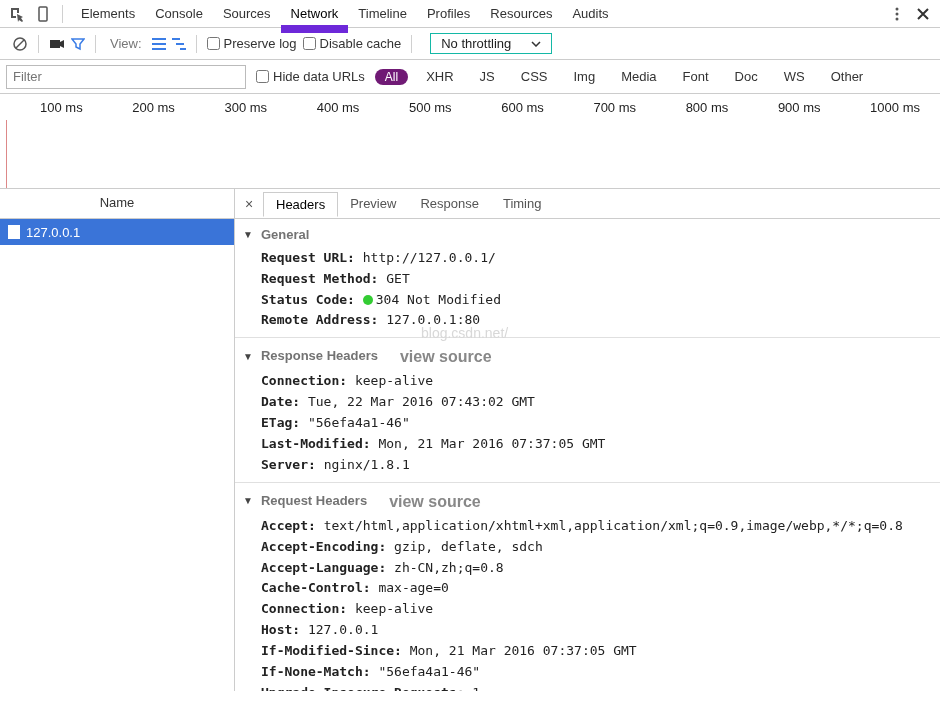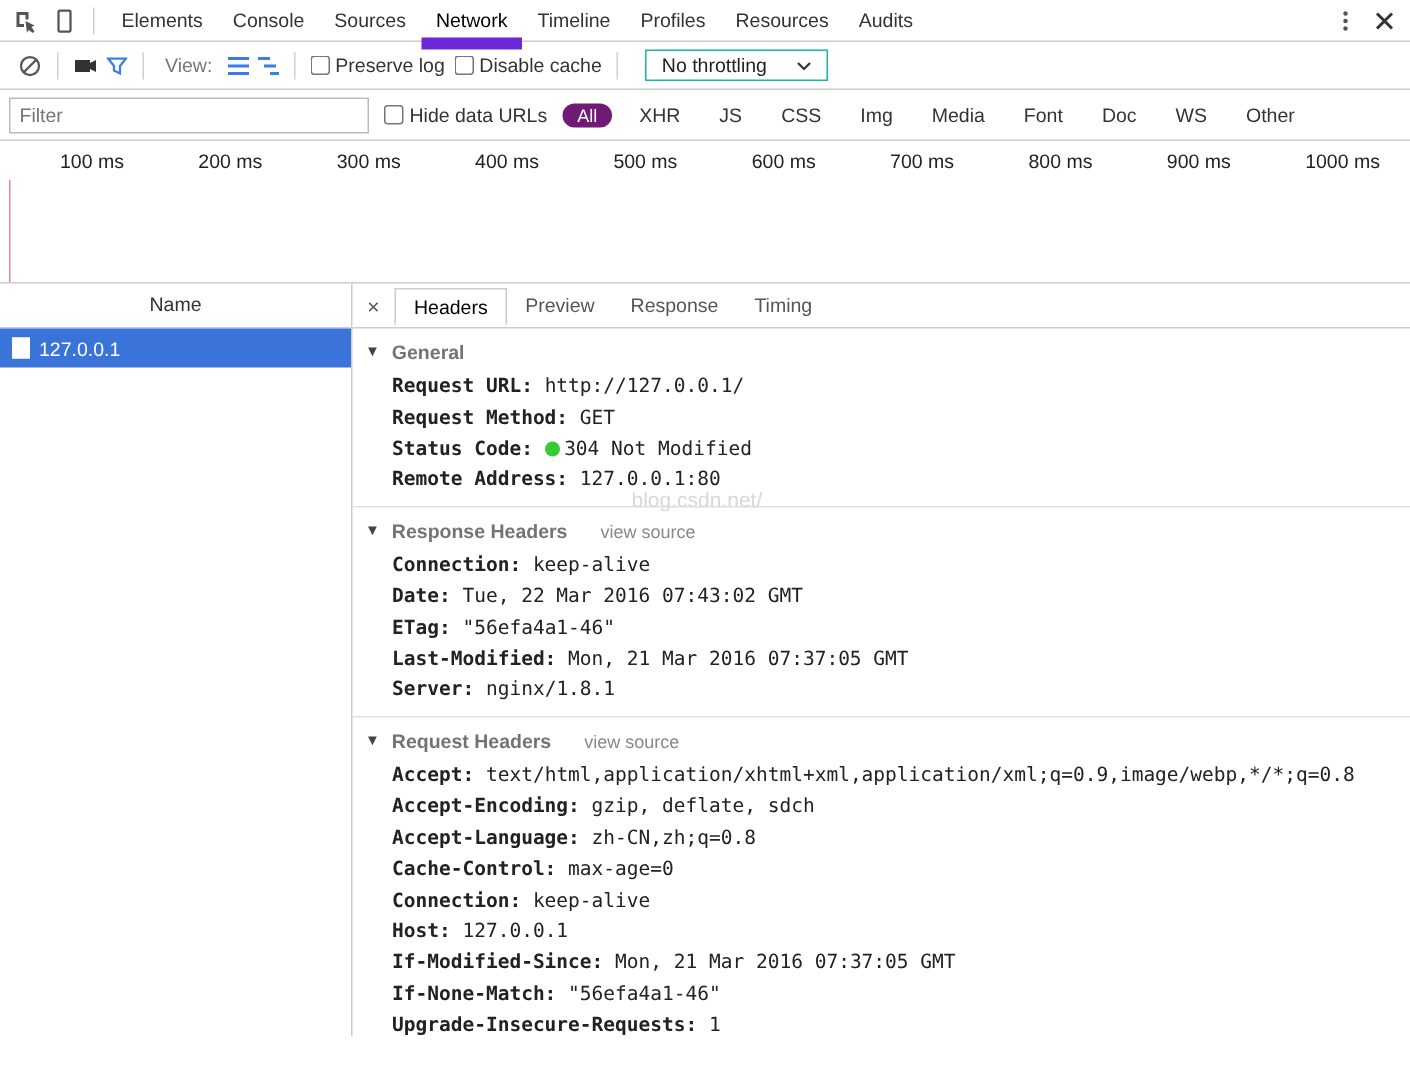--- a/index.html
+++ b/index.html
@@ -36,21 +36,21 @@
 .detail-tabs { display: flex; align-items: center; height: 30px; border-bottom: 1px solid #ccc; }
 .close-x { width: 28px; text-align: center; cursor: pointer; color: #555; font-size: 14px; }
 .dtab { padding: 4px 12px; cursor: pointer; color: #555; }
 .dtab.active { background: #fff; border: 1px solid #ccc; border-bottom: 1px solid #fff; margin-bottom: -1px; color: #000; }
 .detail-body { flex: 1; overflow: auto; font-family: Menlo, Consolas, monospace; font-size: 13px; line-height: 1.45; }
 .section { border-top: 1px solid #e0e0e0; padding: 4px 0 6px 0; }
 .section:first-child { border-top: none; }
 .section-title { display: flex; align-items: center; gap: 8px; padding: 3px 8px; cursor: pointer; font-family: "Helvetica Neue", Arial, sans-serif; }
 .section-title .tri { font-size: 10px; color: #444; }
 .section-title .t { font-weight: 700; color: #737373; }
-.section-title .viewsrc { color: #888; font-weight: 400; font-size: 12px; margin-left: 14px; cursor: pointer; }
+.section-title .viewsrc { color: #888; font-weight: 700; font-size: 16px; margin-left: 14px; cursor: pointer; }
 .kv { padding: 1px 8px 1px 26px; }
 .kv .k { font-weight: 700; color: #222; }
 .kv .v { color: #222; }
 .status-dot { display: inline-block; width: 10px; height: 10px; border-radius: 50%; background: #3c3; vertical-align: middle; margin-right: 3px; }
 .watermark { position: absolute; color: #d8d8d8; font-size: 14px; pointer-events: none; }
 </style>
 </head>
 <body>
 
 <div class="top-tabs">

